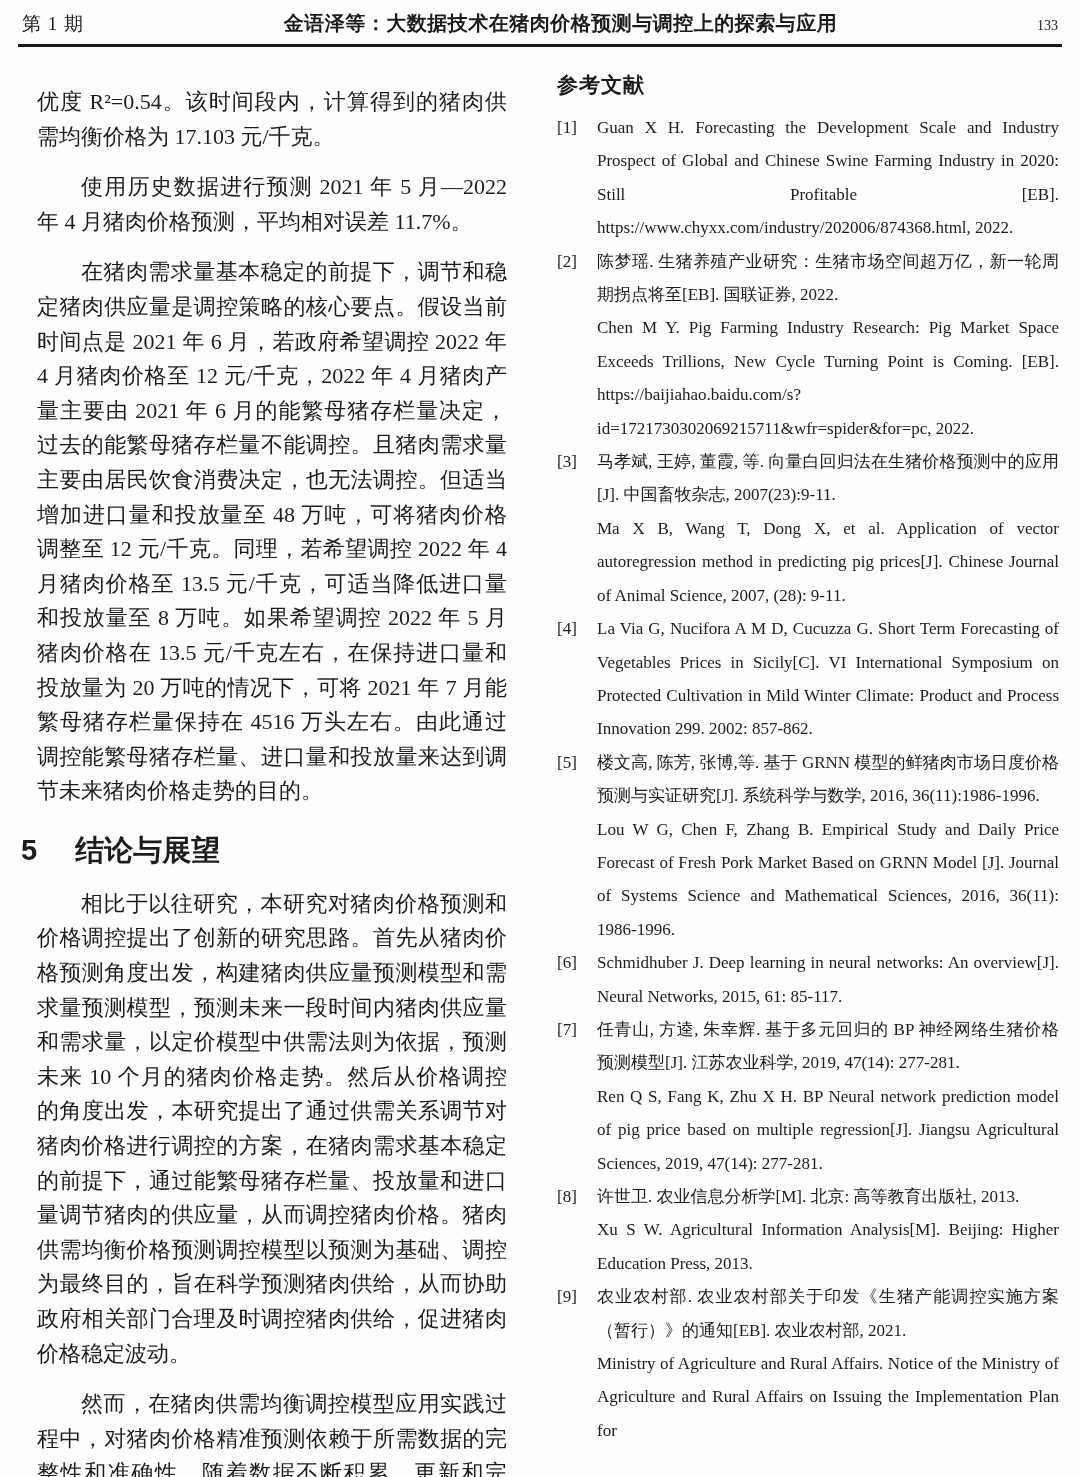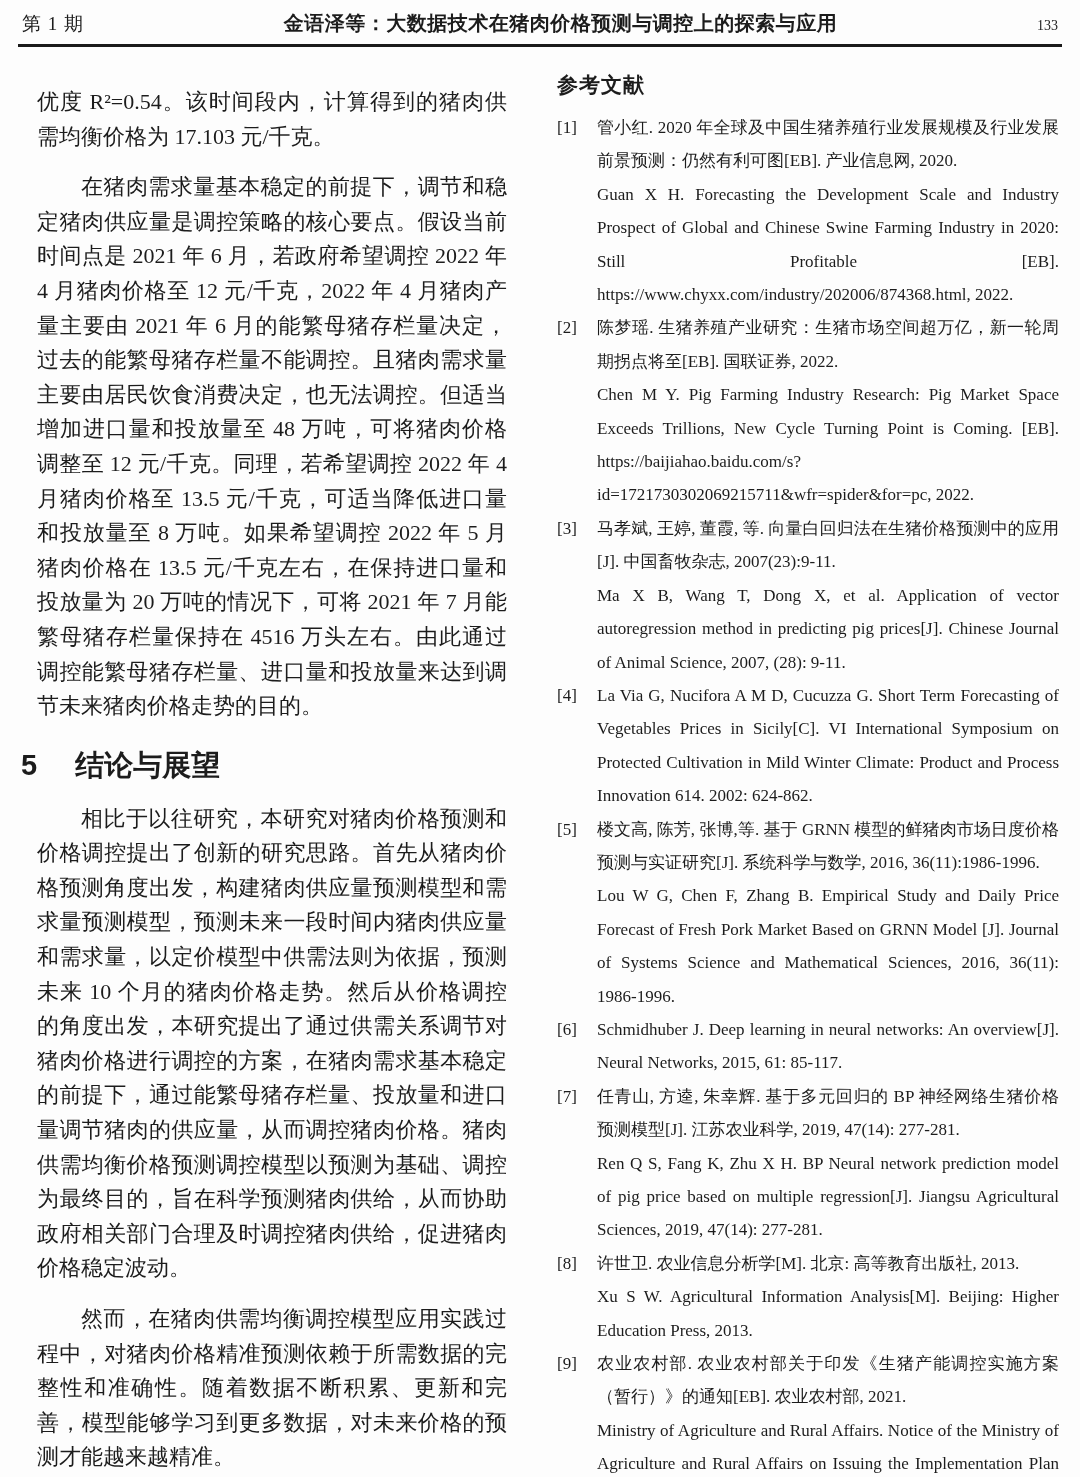--- a/index.html
+++ b/index.html
@@ -83,56 +83,56 @@
 <header class="page-header">
   <span class="issue-label">第 1 期</span>
   <span class="running-title">金语泽等：大数据技术在猪肉价格预测与调控上的探索与应用</span>
   <span class="page-number">133</span>
 </header>
 
 <div class="columns">
 
   <div class="col-left">
     <p class="no-indent">优度 R²=0.54。该时间段内，计算得到的猪肉供需均衡价格为 17.103 元/千克。</p>
+    <p>使用历史数据进行预测 2021 年 5 月—2022 年 4 月猪肉价格预测，平均相对误差 11.7%。</p>
     <p>在猪肉需求量基本稳定的前提下，调节和稳定猪肉供应量是调控策略的核心要点。假设当前时间点是 2021 年 6 月，若政府希望调控 2022 年 4 月猪肉价格至 12 元/千克，2022 年 4 月猪肉产量主要由 2021 年 6 月的能繁母猪存栏量决定，过去的能繁母猪存栏量不能调控。且猪肉需求量主要由居民饮食消费决定，也无法调控。但适当增加进口量和投放量至 48 万吨，可将猪肉价格调整至 12 元/千克。同理，若希望调控 2022 年 4 月猪肉价格至 13.5 元/千克，可适当降低进口量和投放量至 8 万吨。如果希望调控 2022 年 5 月猪肉价格在 13.5 元/千克左右，在保持进口量和投放量为 20 万吨的情况下，可将 2021 年 7 月能繁母猪存栏量保持在 4516 万头左右。由此通过调控能繁母猪存栏量、进口量和投放量来达到调节未来猪肉价格走势的目的。</p>
 
     <div class="section-heading">
       <span class="section-number">5</span>
       <span class="section-title">结论与展望</span>
     </div>
 
     <p>相比于以往研究，本研究对猪肉价格预测和价格调控提出了创新的研究思路。首先从猪肉价格预测角度出发，构建猪肉供应量预测模型和需求量预测模型，预测未来一段时间内猪肉供应量和需求量，以定价模型中供需法则为依据，预测未来 10 个月的猪肉价格走势。然后从价格调控的角度出发，本研究提出了通过供需关系调节对猪肉价格进行调控的方案，在猪肉需求基本稳定的前提下，通过能繁母猪存栏量、投放量和进口量调节猪肉的供应量，从而调控猪肉价格。猪肉供需均衡价格预测调控模型以预测为基础、调控为最终目的，旨在科学预测猪肉供给，从而协助政府相关部门合理及时调控猪肉供给，促进猪肉价格稳定波动。</p>
     <p>然而，在猪肉供需均衡调控模型应用实践过程中，对猪肉价格精准预测依赖于所需数据的完整性和准确性。随着数据不断积累、更新和完善，模型能够学习到更多数据，对未来价格的预测才能越来越精准。</p>
   </div>
 
   <div class="col-right">
     <div class="references-heading">参考文献</div>
 
     <div class="reference">
       <span class="reference-label">[1]</span>
-      <div class="ref-zh">管小红. 2020 年全球及中国生猪养殖行业发展规模及行业发展前景预测：仍然有利可图[EB]. 产业信息网, 2020.</div>
       <div class="ref-en">Guan X H. Forecasting the Development Scale and Industry Prospect of Global and Chinese Swine Farming Industry in 2020: Still Profitable [EB]. https://www.chyxx.com/industry/202006/874368.html, 2022.</div>
     </div>
 
     <div class="reference">
       <span class="reference-label">[2]</span>
       <div class="ref-zh">陈梦瑶. 生猪养殖产业研究：生猪市场空间超万亿，新一轮周期拐点将至[EB]. 国联证券, 2022.</div>
       <div class="ref-en">Chen M Y. Pig Farming Industry Research: Pig Market Space Exceeds Trillions, New Cycle Turning Point is Coming. [EB]. https://baijiahao.baidu.com/s?id=1721730302069215711&amp;wfr=spider&amp;for=pc, 2022.</div>
     </div>
 
     <div class="reference">
       <span class="reference-label">[3]</span>
       <div class="ref-zh">马孝斌, 王婷, 董霞, 等. 向量白回归法在生猪价格预测中的应用[J]. 中国畜牧杂志, 2007(23):9-11.</div>
       <div class="ref-en">Ma X B, Wang T, Dong X, et al. Application of vector autoregression method in predicting pig prices[J]. Chinese Journal of Animal Science, 2007, (28): 9-11.</div>
     </div>
 
     <div class="reference">
       <span class="reference-label">[4]</span>
       <div class="ref-zh"></div>
-      <div class="ref-en">La Via G, Nucifora A M D, Cucuzza G. Short Term Forecasting of Vegetables Prices in Sicily[C]. VI International Symposium on Protected Cultivation in Mild Winter Climate: Product and Process Innovation 614. 2002: 624-862.</div>
+      <div class="ref-en">La Via G, Nucifora A M D, Cucuzza G. Short Term Forecasting of Vegetables Prices in Sicily[C]. VI International Symposium on Protected Cultivation in Mild Winter Climate: Product and Process Innovation 299. 2002: 857-862.</div>
     </div>
 
     <div class="reference">
       <span class="reference-label">[5]</span>
       <div class="ref-zh">楼文高, 陈芳, 张博,等. 基于 GRNN 模型的鲜猪肉市场日度价格预测与实证研究[J]. 系统科学与数学, 2016, 36(11):1986-1996.</div>
       <div class="ref-en">Lou W G, Chen F, Zhang B. Empirical Study and Daily Price Forecast of Fresh Pork Market Based on GRNN Model [J]. Journal of Systems Science and Mathematical Sciences, 2016, 36(11): 1986-1996.</div>
     </div>
 
     <div class="reference">
       <span class="reference-label">[6]</span>

